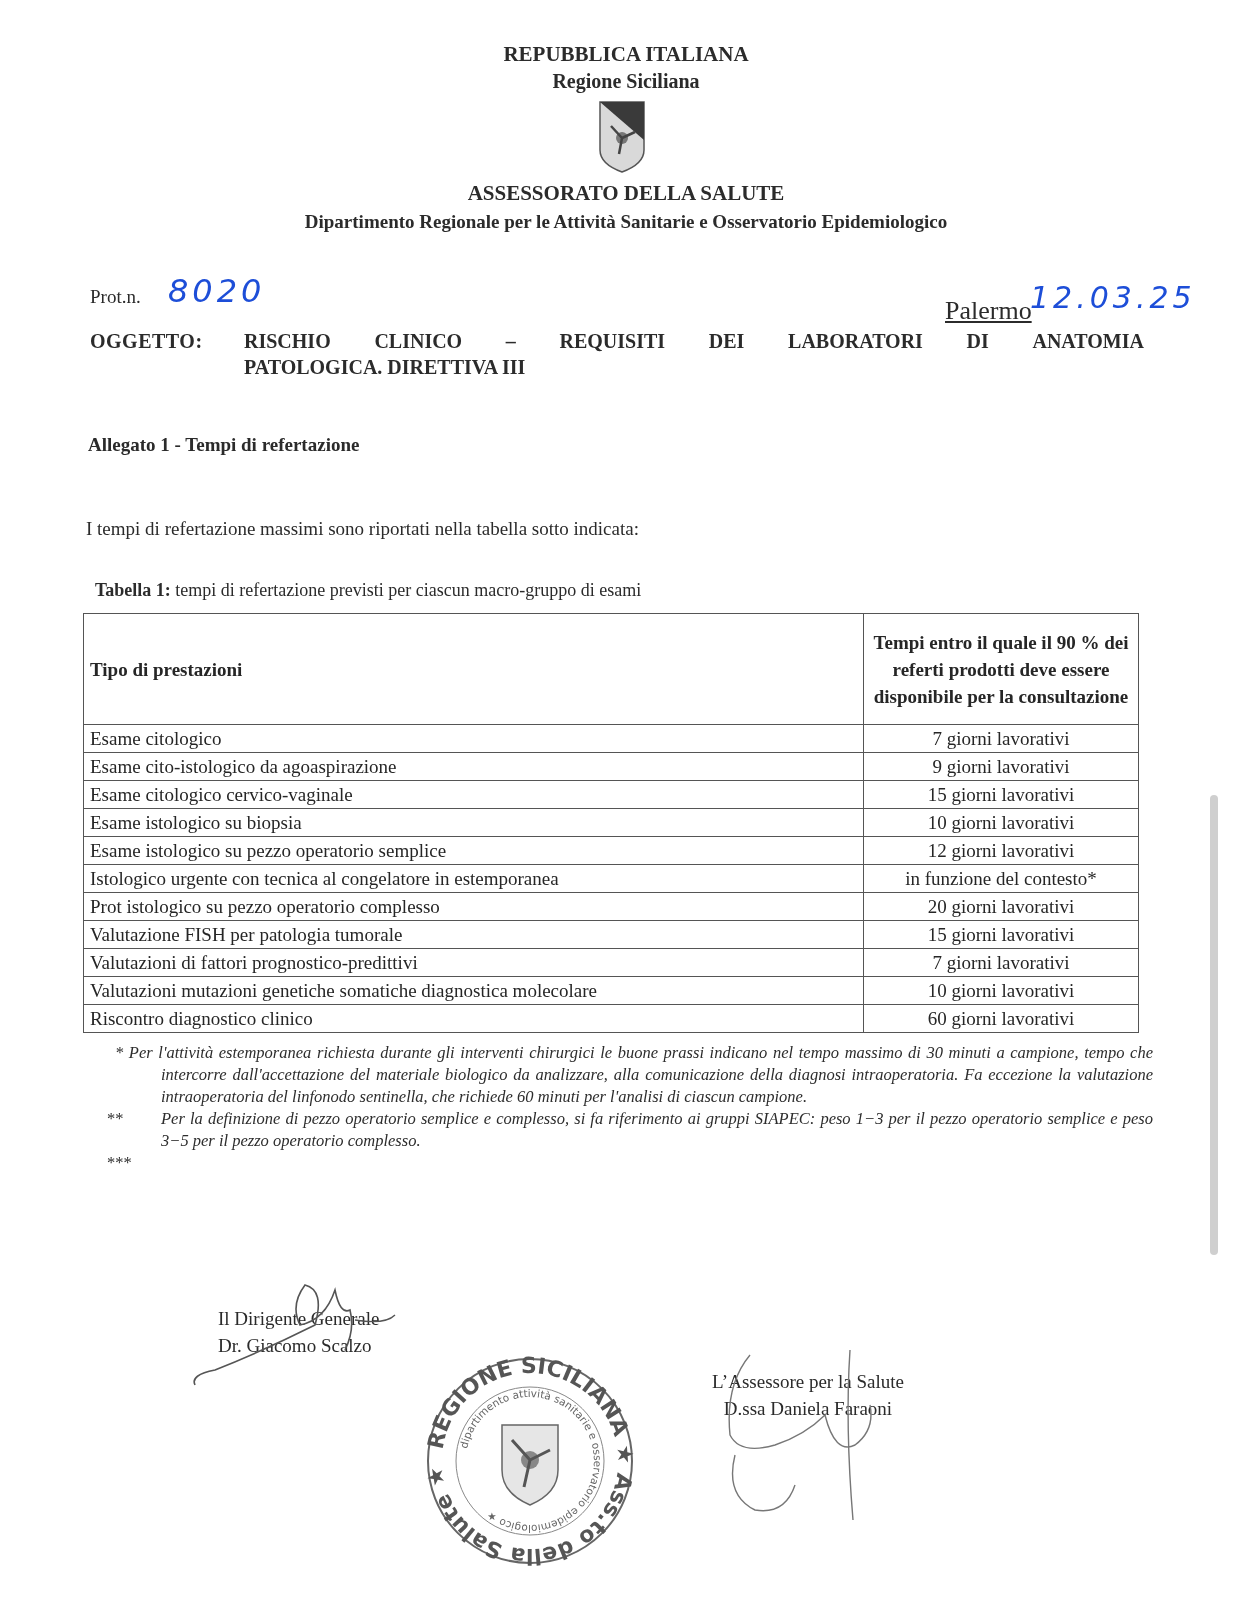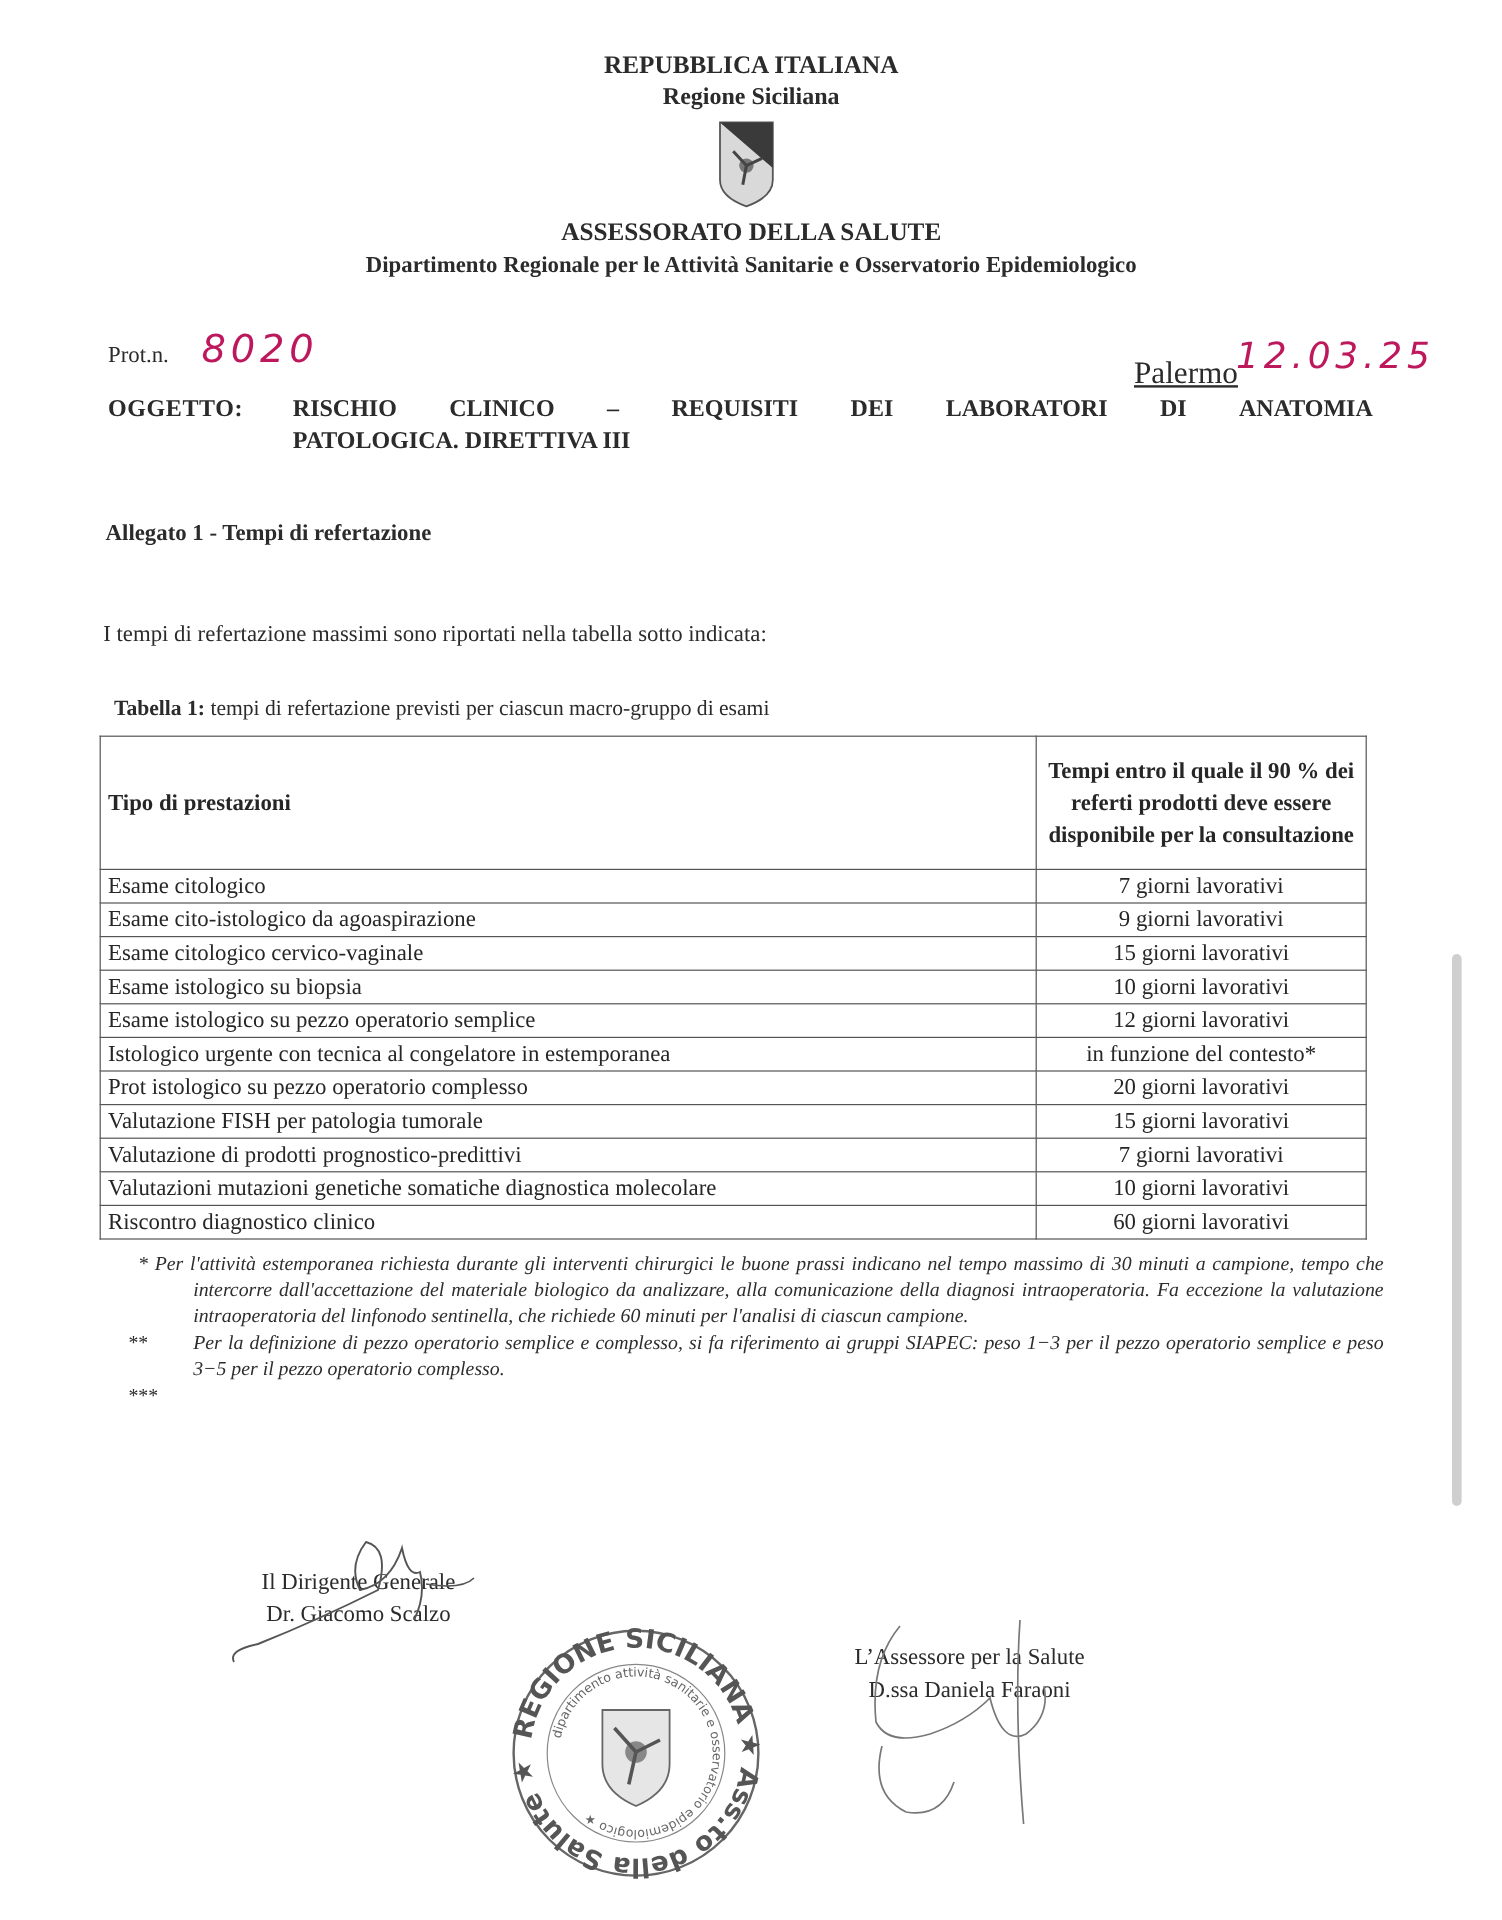--- a/index.html
+++ b/index.html
@@ -9,21 +9,21 @@
   }
   .abs { position: absolute; }
   .center { left: 0; width: 1252px; text-align: center; }
   .hdr1 { top: 42px; font-size: 21px; font-weight: bold; }
   .hdr2 { top: 70px; font-size: 20px; font-weight: bold; }
   .emblem { left: 597px; top: 100px; width: 50px; height: 74px; }
   .hdr3 { top: 181px; font-size: 21px; font-weight: bold; }
   .hdr4 { top: 211px; font-size: 19px; font-weight: bold; }
 
   .prot-label { left: 90px; top: 286px; font-size: 19px; }
-  .hand { font-family: "DejaVu Sans", sans-serif; font-style: italic; font-weight: 300; color: #be185d; letter-spacing: 4px; }
+  .hand { font-family: "DejaVu Sans", sans-serif; font-style: italic; font-weight: 300; color: #1d4ed8; letter-spacing: 4px; }
   .prot-value { left: 168px; top: 272px; font-size: 32px; }
   .palermo-label { left: 945px; top: 296px; font-size: 26px; text-decoration: underline; }
   .palermo-value { left: 1030px; top: 280px; font-size: 30px; }
 
   .oggetto-label { left: 90px; top: 330px; font-size: 20px; font-weight: bold; letter-spacing: 0.5px; }
   .oggetto-line1 { left: 244px; top: 330px; width: 900px; font-size: 20px; font-weight: bold; display: flex; justify-content: space-between; }
   .oggetto-line2 { left: 244px; top: 356px; font-size: 20px; font-weight: bold; }
 
   .allegato { left: 88px; top: 434px; font-size: 19px; font-weight: bold; }
   .intro { left: 86px; top: 518px; font-size: 19px; }
@@ -38,21 +38,21 @@
   table.main th { font-weight: bold; }
   th.col1 { text-align: left; vertical-align: middle; height: 110px; }
   th.col2 { width: 262px; text-align: center; line-height: 28px; padding-top: 2px; }
   td.c2 { text-align: center; }
 
   .notes { left: 72px; top: 1042px; width: 1046px; font-size: 16.5px; font-style: italic; line-height: 22px; color: #2d2d2d; margin-left: 35px; }
   .note { position: relative; padding-left: 54px; text-align: justify; }
   .note .mark { position: absolute; left: 0; top: 0; font-style: normal; }
   .note.first { padding-left: 54px; text-indent: -46px; }
 
-  .sig1 { left: 218px; top: 1305px; font-size: 19px; line-height: 27px; text-align: center; }
+  .sig1 { left: 218px; top: 1305px; font-size: 19px; line-height: 27px; }
   .sig2 { left: 712px; top: 1368px; font-size: 19px; line-height: 27px; text-align: center; }
   .stamp { left: 424px; top: 1355px; width: 212px; height: 212px; }
   .scribble { pointer-events: none; }
 
   .scrollbar { left: 1210px; top: 795px; width: 8px; height: 460px; border-radius: 4px; background: #cfcfcf; }
 </style>
 </head>
 <body>
 
 <div class="abs center hdr1">REPUBBLICA ITALIANA</div>
@@ -125,21 +125,21 @@
       </tr>
       <tr>
         <td>Prot istologico su pezzo operatorio complesso</td>
         <td class="c2">20 giorni lavorativi</td>
       </tr>
       <tr>
         <td>Valutazione FISH per patologia tumorale</td>
         <td class="c2">15 giorni lavorativi</td>
       </tr>
       <tr>
-        <td>Valutazione di prodotti prognostico-predittivi</td>
+        <td>Valutazioni di fattori prognostico-predittivi</td>
         <td class="c2">7 giorni lavorativi</td>
       </tr>
       <tr>
         <td>Valutazioni mutazioni genetiche somatiche diagnostica molecolare</td>
         <td class="c2">10 giorni lavorativi</td>
       </tr>
       <tr>
         <td>Riscontro diagnostico clinico</td>
         <td class="c2">60 giorni lavorativi</td>
       </tr>

